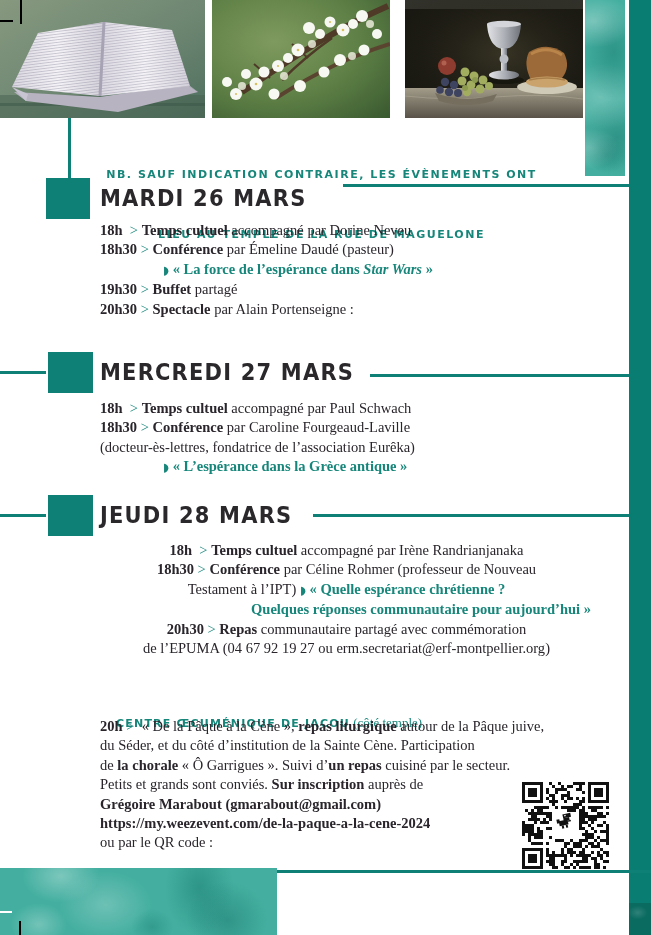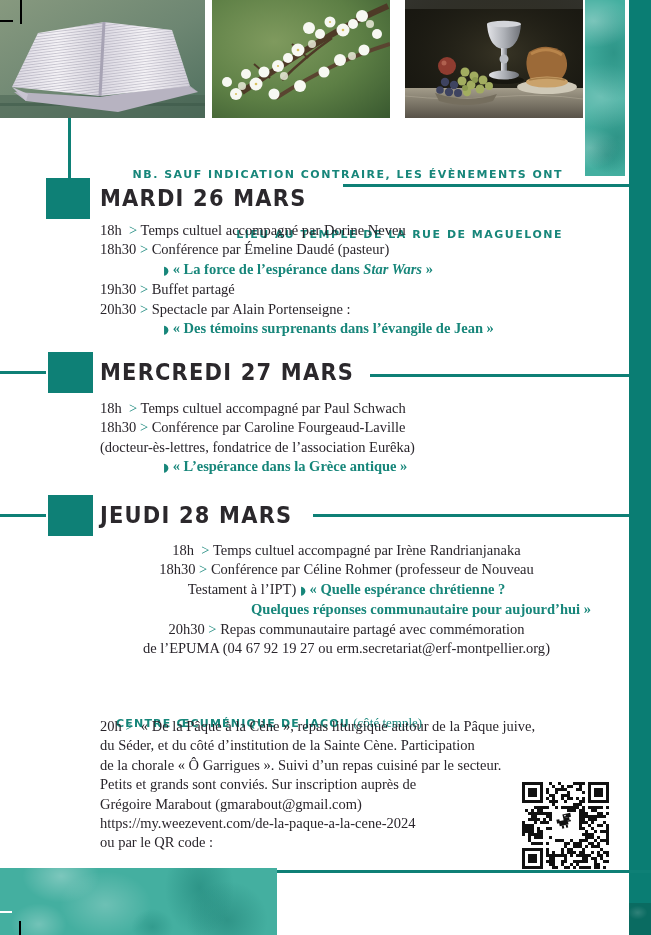--- a/index.html
+++ b/index.html
@@ -22,24 +22,24 @@
         radial-gradient(ellipse 58px 56px at 82% 78%, rgba(7,97,88,.34), transparent 70%),
         radial-gradient(ellipse 40px 30px at 14% 84%, rgba(255,255,255,.25), transparent 70%),
         radial-gradient(ellipse 30px 26px at 55% 88%, rgba(10,110,100,.30), transparent 70%);}
   .bar{background:#0a7d73;}
   .sq{background:var(--teal);}
   .rule{background:var(--teal);}
   .hand{font-family:"DejaVu Sans",sans-serif;font-weight:700;}
   .day-title{font-size:21px;letter-spacing:1.2px;color:#2b282c;line-height:22px;
              transform:scaleY(1.07);transform-origin:left top;}
   .note{font-size:11px;letter-spacing:1.5px;color:var(--tealText);
-        text-align:right;line-height:20px;white-space:pre;}
+        text-align:center;line-height:20px;white-space:pre;}
   .lines{font-size:14.5px;line-height:19.4px;}
   .line{white-space:pre;}
-  .sb{font-weight:400;}
+  .sb{font-weight:700;}
   .gt{color:var(--tealText);}
   .tb{color:var(--tealText);font-weight:700;}
   .tbi{color:var(--tealText);font-weight:700;font-style:italic;}
   .blt{color:var(--tealText);font-family:"DejaVu Sans",sans-serif;font-size:11.5px;}
   .ind63{padding-left:63px;}
   .ind58{padding-left:58px;}
   .ind149{padding-left:149px;}
   .jacou-head{white-space:pre;}
   .jacou-hand{font-family:"DejaVu Sans",sans-serif;font-weight:700;font-size:11px;
               letter-spacing:1.2px;color:var(--tealText);}
@@ -212,21 +212,20 @@
   <div class="abs rule" style="left:68px;top:118px;width:3px;height:60px;"></div>
   <div class="abs sq" style="left:46px;top:178px;width:44px;height:41px;"></div>
   <div class="abs hand day-title" style="left:100px;top:187px;">MARDI 26 MARS</div>
   <div class="abs rule" style="left:343px;top:184px;width:286px;height:3px;"></div>
   <div class="abs lines" style="left:100px;top:221px;width:525px;">
     <div class="line"><span class="sb">18h</span><span class="gt">  &gt; </span><span class="sb">Temps cultuel</span><span> accompagné par Dorine Neveu</span></div>
     <div class="line"><span class="sb">18h30</span><span class="gt"> &gt; </span><span class="sb">Conférence</span><span> par Émeline Daudé (pasteur)</span></div>
     <div class="line ind63"><span class="blt">◗</span><span class="tb"> « La force de l’espérance dans </span><span class="tbi">Star Wars</span><span class="tb"> »</span></div>
     <div class="line"><span class="sb">19h30</span><span class="gt"> &gt; </span><span class="sb">Buffet</span><span> partagé</span></div>
     <div class="line"><span class="sb">20h30</span><span class="gt"> &gt; </span><span class="sb">Spectacle</span><span> par Alain Portenseigne :</span></div>
-    <div class="line ind63"><span class="blt">◗</span><span class="tb"> « Des témoins surprenants dans l’évangile de Jean »</span></div>
   </div>
 
   <div class="abs rule" style="left:0;top:371px;width:46px;height:3px;"></div>
   <div class="abs sq" style="left:48px;top:352px;width:45px;height:41px;"></div>
   <div class="abs hand day-title" style="left:100px;top:361px;">MERCREDI 27 MARS</div>
   <div class="abs rule" style="left:370px;top:374px;width:259px;height:3px;"></div>
   <div class="abs lines" style="left:100px;top:399px;width:525px;">
     <div class="line"><span class="sb">18h</span><span class="gt">  &gt; </span><span class="sb">Temps cultuel</span><span> accompagné par Paul Schwach</span></div>
     <div class="line"><span class="sb">18h30</span><span class="gt"> &gt; </span><span class="sb">Conférence</span><span> par Caroline Fourgeaud-Laville</span></div>
     <div class="line"><span>(docteur-ès-lettres, fondatrice de l’association Eurêka)</span></div>

